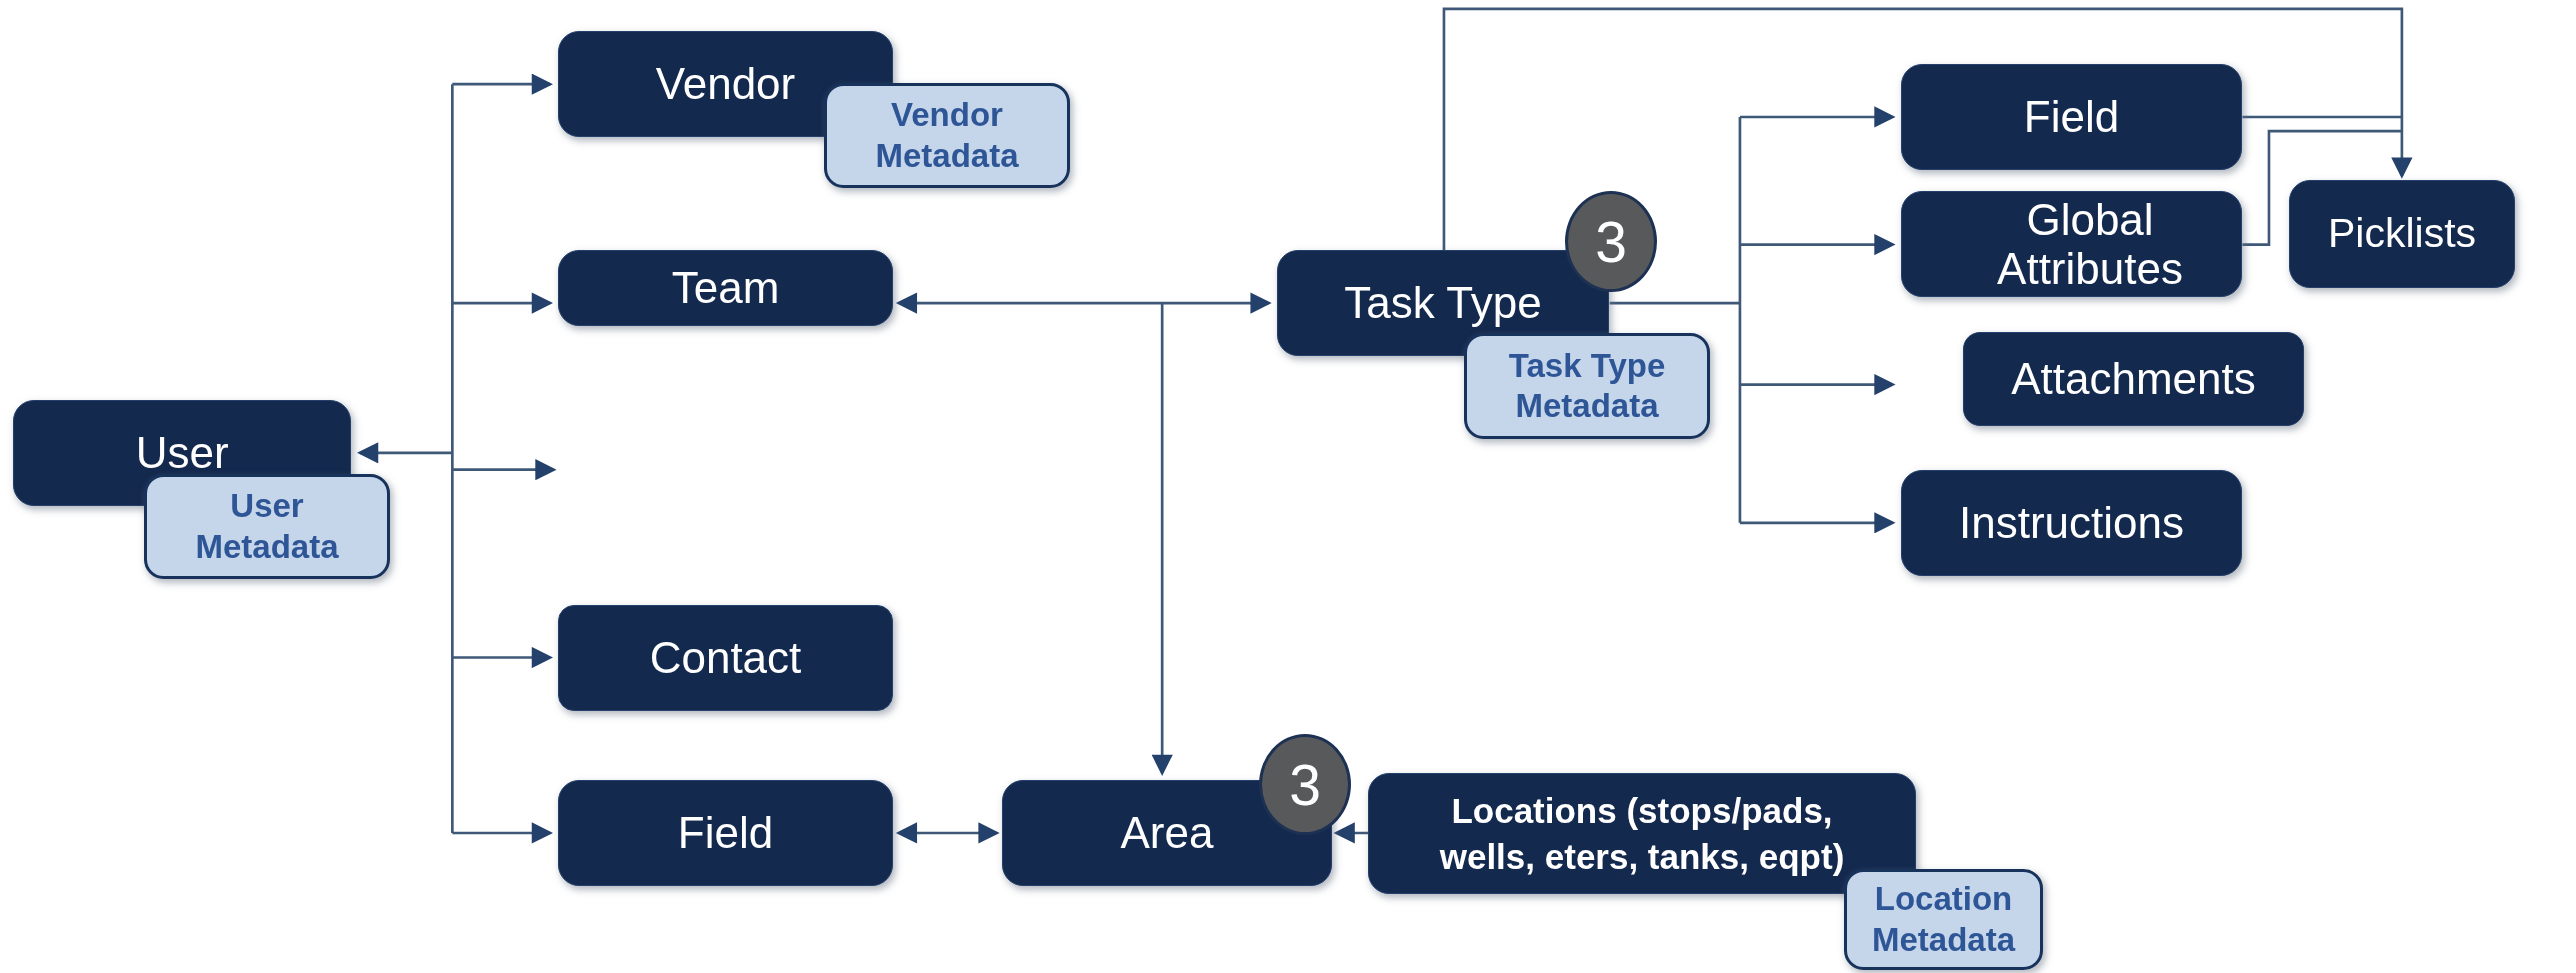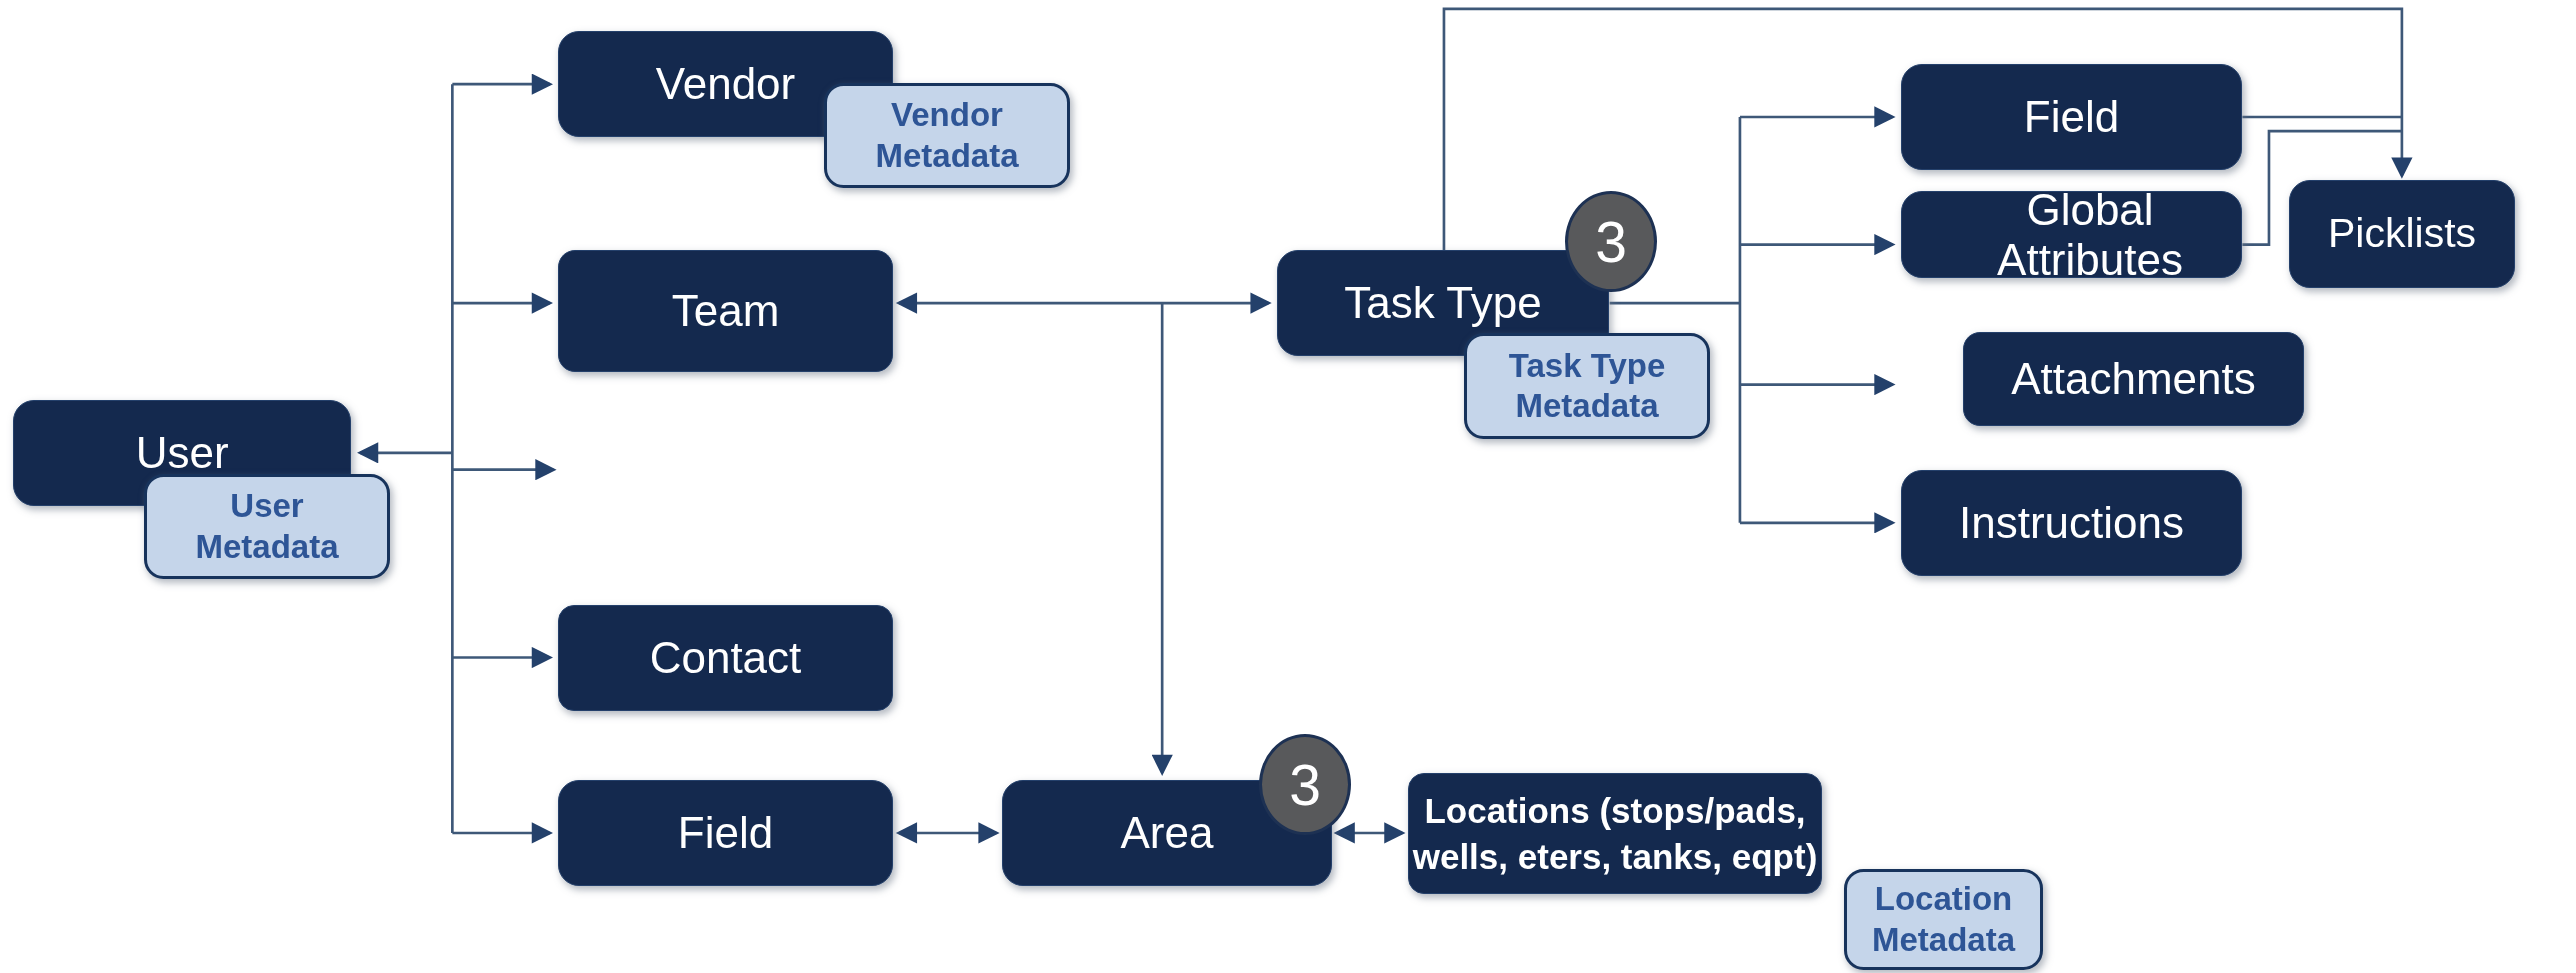--- a/index.html
+++ b/index.html
@@ -98,32 +98,32 @@
     <path class="wire" d="M1963,590 H2135" marker-end="url(#arr)"></path>
     <path class="wire" d="M2530,132 H2710"></path>
     <path class="wire" d="M2530,276 H2560 V148 H2710"></path>
 
     <path class="wire" d="M1014,940 H1124" marker-start="url(#arr)" marker-end="url(#arr)"></path>
     <path class="wire" d="M1508,940 H1582" marker-start="url(#arr)" marker-end="url(#arr)"></path>
   </svg>
 
   <div class="node" style="left:13.3px; top:400px; width:338px; height:106px;">User</div>
   <div class="node" style="left:558px; top:31px; width:335px; height:106px;">Vendor</div>
-  <div class="node" style="left:558px; top:250px; width:335px; height:122px;border-radius:17px;">Team</div>
+  <div class="node" style="left:558px; top:250px; width:335px; height:76px;">Team</div>
   <div class="node" style="left:558px; top:605px; width:335px; height:106px;border-radius:16px;">Contact</div>
   <div class="node" style="left:558px; top:780px; width:335px; height:106px;">Field</div>
   <div class="node" style="left:1277px; top:250px; width:332px; height:106px;">Task Type</div>
   <div class="node" style="left:1002px; top:780px; width:330px; height:106px;">Area</div>
   <div class="node" style="left:1901px; top:64px; width:341px; height:106px;">Field</div>
-  <div class="node" style="left:1901px; top:191px; width:341px; height:87px;padding-left:37px;">Global
+  <div class="node" style="left:1901px; top:191px; width:341px; height:106px;padding-left:37px;">Global
 Attributes</div>
   <div class="node" style="left:1963px; top:332px; width:341px; height:94px;border-radius:17px;">Attachments</div>
   <div class="node" style="left:1901px; top:470px; width:341px; height:106px;">Instructions</div>
   <div class="node" style="left:2289px; top:180px; width:226px; height:108px; font-size:41px;">Picklists</div>
-  <div class="node node--small" style="left:1408px; top:773px; width:414px; height:121px;border-radius:16px;">Locations (stops/pads,
+  <div class="node node--small" style="left:1368px; top:773px; width:548px; height:121px;">Locations (stops/pads,
 wells, eters, tanks, eqpt)</div>
 
   <div class="meta" style="left:824px; top:83px; width:246px; height:105px;">Vendor
 Metadata</div>
   <div class="meta" style="left:144px; top:474px; width:246px; height:105px;">User
 Metadata</div>
   <div class="meta" style="left:1464px; top:333px; width:246px; height:106px;">Task Type
 Metadata</div>
   <div class="meta" style="left:1844px; top:869px; width:199px; height:101px;">Location
 Metadata</div>

